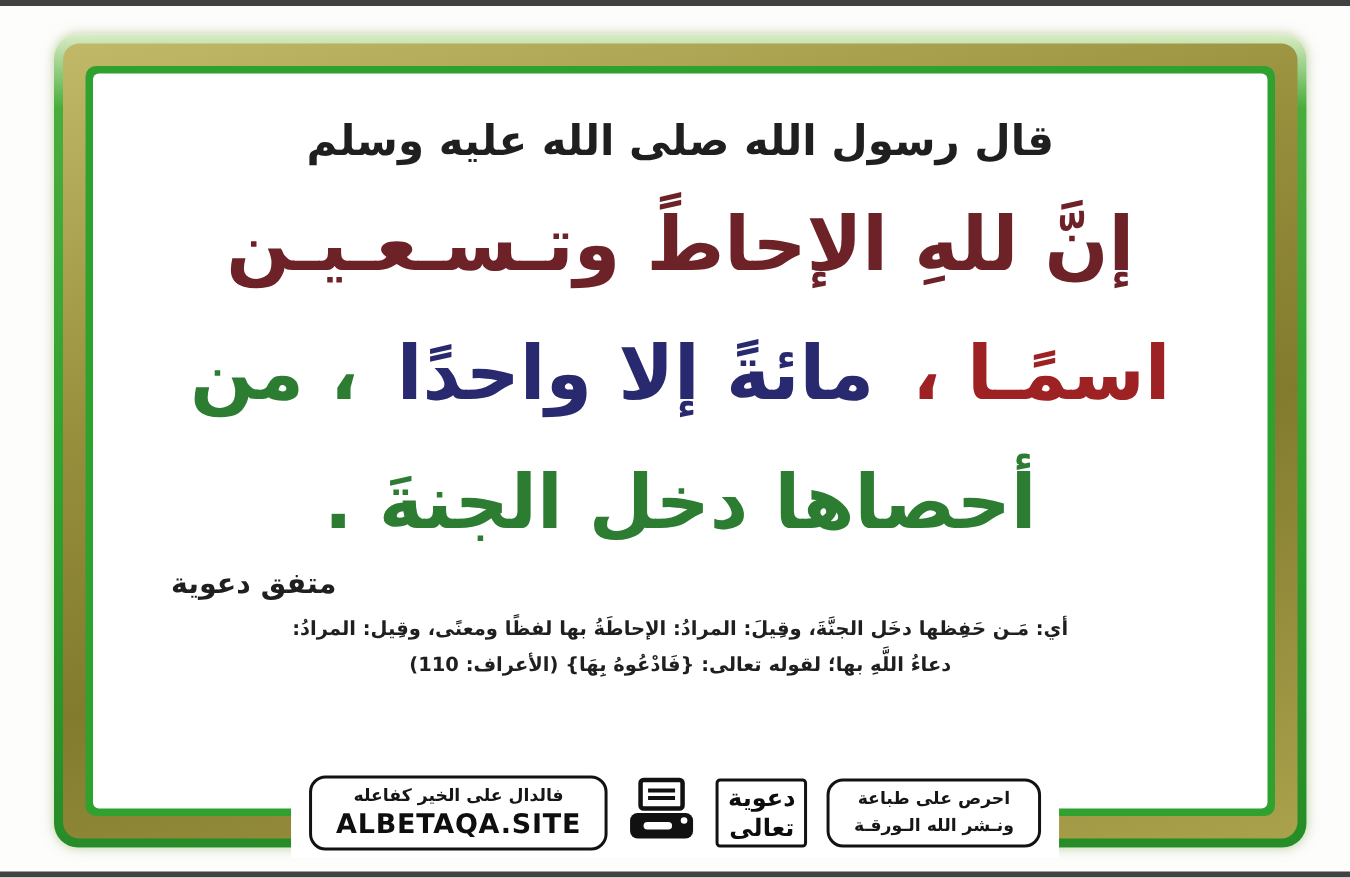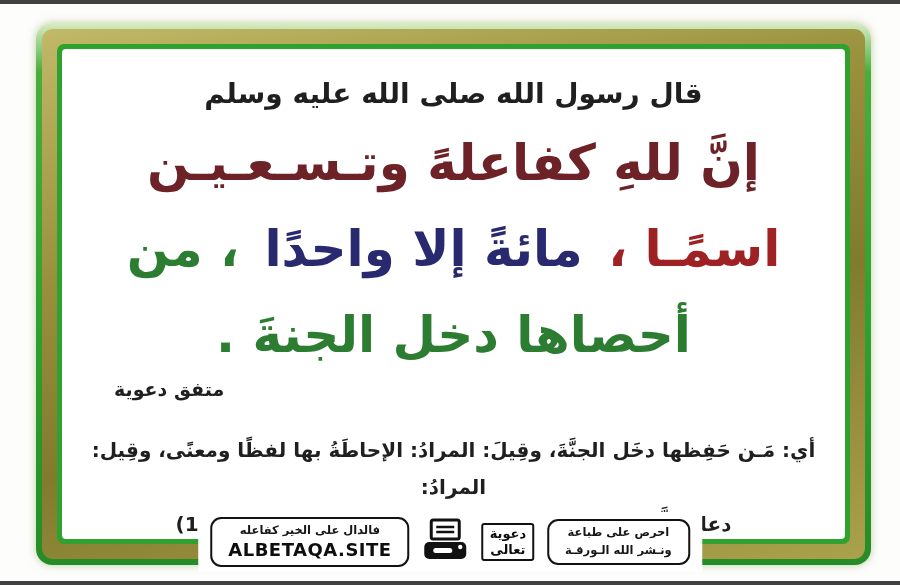--- a/index.html
+++ b/index.html
@@ -66,22 +66,22 @@
   .hadith-line .seg { margin:0 4px; }
 
   .source {
     text-align:left;
     padding-left:26px;
     margin-top:0px;
     font-size:19px; font-weight:bold;
     color:var(--black,#1f1f1f);
   }
   .explanation {
-    margin-top:32px;
-    font-size:20px; font-weight:bold;
+    margin-top:8px;
+    font-size:13px; font-weight:bold;
     line-height:1.85;
     color:var(--black,#1f1f1f);
   }
 
   
   .footer {
     position:absolute; bottom:13px; left:50%;
     transform:translateX(-50%);
     display:flex; flex-direction:row; align-items:center;
     gap:13px;
@@ -100,37 +100,37 @@
   }
   .pill .ar-small { font-size:11.5px; font-weight:bold; color:#161616; line-height:1.5; }
   .pill .url { font-size:18px; font-weight:bold; color:#0e0e0e; letter-spacing:.5px; direction:ltr; line-height:1.2; }
   .logo-box {
     border:2.5px solid #121212;
     border-radius:3px;
     padding:1px 6px;
     direction:rtl; text-align:center;
     background:#fff;
   }
-  .logo-box div { font-size:13px; font-weight:900; color:#0d0d0d; line-height:1.25; }
+  .logo-box div { font-size:16px; font-weight:900; color:#0d0d0d; line-height:1.25; }
   .printer { display:block; }
 </style>
 </head>
 <body>
 
 <div class="edge-strip top"></div>
 
 <div class="frame">
   <div class="frame-olive">
     <div class="frame-line">
       <div class="content">
 
         <div class="intro">قال رسول الله صلى الله عليه وسلم</div>
 
         <div class="hadith">
-          <div class="hadith-line maroon">إنَّ للهِ كفاعلهً وتـسـعـيـن</div>
+          <div class="hadith-line maroon">إنَّ للهِ الإحاطً وتـسـعـيـن</div>
 
           <div class="hadith-line">
             <span class="seg red">اسمًـا ،</span>
             <span class="seg navy">مائةً إلا واحدًا</span>
             <span class="seg grn">، من</span>
           </div>
 
           <div class="hadith-line grn">أحصاها دخل الجنةَ .</div>
         </div>
 

